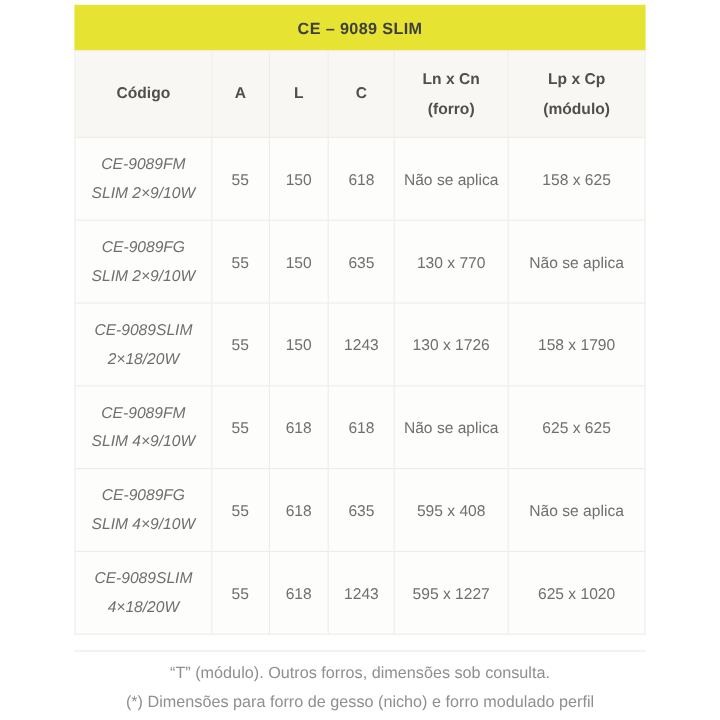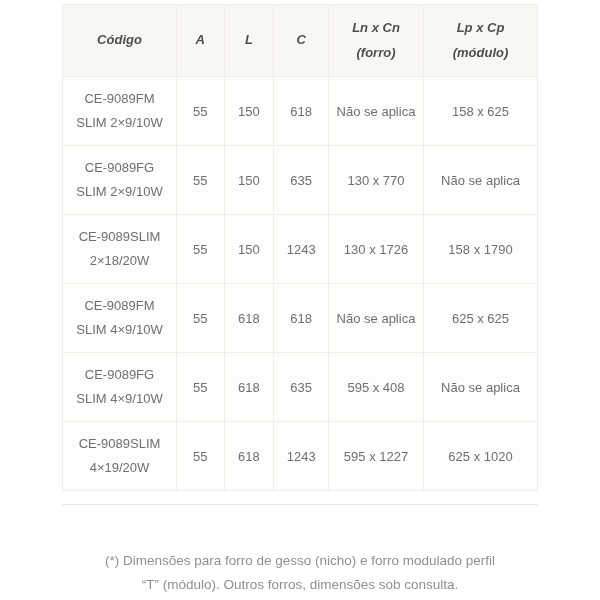--- a/index.html
+++ b/index.html
@@ -36,38 +36,38 @@
   .spec th, .spec td {
     border: 1px solid #F0EDE9;
     text-align: center;
     vertical-align: middle;
     padding: 0 2px;
     overflow: hidden;
   }
   .spec thead tr {
     height: 72px;
     background: #F8F7F4;
-    font-style: italic;
   }
   .spec tbody tr {
     height: 69px;
     background: #FDFDFC;
   }
   .spec th {
     font-size: 13px;
     font-weight: bold;
     color: #4F4F4F;
     line-height: 1.85;
   }
   .spec td {
     font-size: 13px;
     color: #6F6F6F;
   }
   .code-cell div {
     line-height: 1.85;
+    font-style: italic;
   }
   .shadow-line {
     height: 1px;
     background: #ECE9E4;
     margin-top: 13px;
   }
   .note {
     position: absolute;
     top: 549px;
     left: 0;
@@ -82,20 +82,23 @@
   col.c-l      { width: 10.5%; }
   col.c-c      { width: 11.5%; }
   col.c-nicho  { width: 20%; }
   col.c-modulo { width: 24%; }
 </style>
 </head>
 <body>
 
 <div class="wrap">
 
+  <div class="band">
+    <span>CE – 9089 SLIM</span>
+  </div>
 
   <table class="spec">
     <colgroup>
       <col class="c-codigo">
         <col class="c-a">
         <col class="c-l">
         <col class="c-c">
         <col class="c-nicho">
         <col class="c-modulo">
     </colgroup>
@@ -175,30 +178,30 @@
         </td>
         <td>55</td>
         <td>618</td>
         <td>635</td>
         <td>595 x 408</td>
         <td>Não se aplica</td>
       </tr>
       <tr>
         <td class="code-cell">
           <div>CE-9089SLIM</div>
-          <div>4×19/20W</div>
+          <div>4×18/20W</div>
         </td>
         <td>55</td>
         <td>618</td>
         <td>1243</td>
         <td>595 x 1227</td>
         <td>625 x 1020</td>
       </tr>
     </tbody>
   </table>
 
   <div class="shadow-line"></div>
 </div>
 
 <div class="note">
+  <div>“T” (módulo). Outros forros, dimensões sob consulta.</div>
   <div>(*) Dimensões para forro de gesso (nicho) e forro modulado perfil</div>
-  <div>“T” (módulo). Outros forros, dimensões sob consulta.</div>
 </div>
 
 </body></html>

